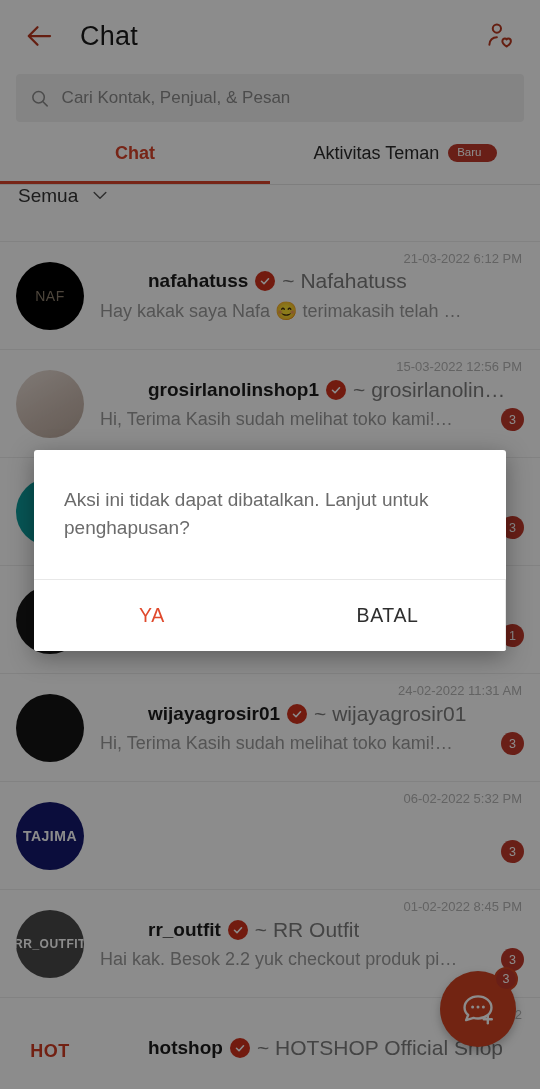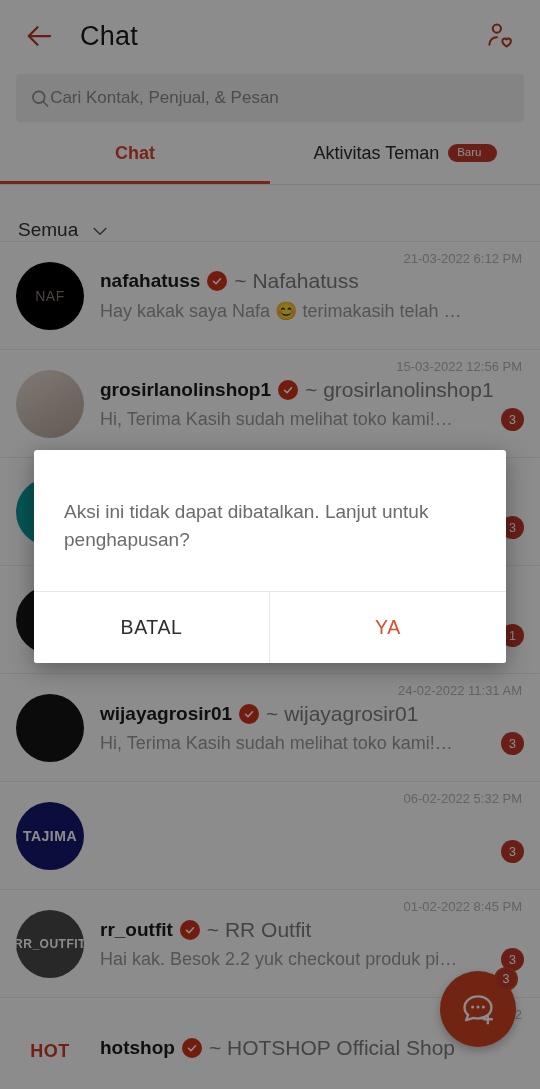--- a/index.html
+++ b/index.html
@@ -52,20 +52,21 @@
     border-radius: 4px;
     display: flex;
     align-items: center;
     padding: 0 14px;
   }
   .search-input {
     border: 0; outline: 0; background: transparent;
     font-family: "Liberation Sans", sans-serif;
     font-size: 17px;
     color: #0369a1;
+    margin-left: 12px;
     width: 100%;
   }
   .search-input::placeholder { color: #8a8a8a; }
 
   
   .tabs {
     display: flex;
     height: 62px;
     background: #fff;
     position: relative;
@@ -99,21 +100,21 @@
     font-weight: 400;
   }
   .tabs-divider {
     height: 1px; background: #e6e6e6; width: 100%;
   }
 
   
   .filter-row {
     height: 56px;
     display: flex;
-    align-items: flex-end;
+    align-items: flex-start;
     padding: 0 18px;
     background: #fff;
     gap: 12px;
     cursor: pointer;
   }
   .filter-label { font-size: 19px; color: #333; }
 
   
   .chat-list { background: #fff; }
   .chat-row {
@@ -149,20 +150,21 @@
   .row-top {
     display: flex;
     align-items: center;
     gap: 7px;
     white-space: nowrap;
   }
   .uname {
     font-size: 19px;
     font-weight: 700;
     color: #1d1d1d;
+    margin-left: 48px;
   }
   .verified {
     width: 20px; height: 20px;
     border-radius: 50%;
     background: #d0321d;
     display: inline-flex;
     align-items: center;
     justify-content: center;
     flex: 0 0 20px;
   }
@@ -243,21 +245,20 @@
     top: 450px;
     width: 472px;
     background: #ffffff;
     border-radius: 3px;
     z-index: 30;
     box-shadow: 0 6px 24px rgba(0,0,0,.35);
     overflow: hidden;
   }
   .dialog-body {
     padding: 36px 30px 38px 30px;
-    margin-top: 12px;
   }
   .dialog-msg {
     font-size: 19px;
     line-height: 1.45;
     color: #6b6b6b;
   }
   .dialog-actions {
     display: flex;
     border-top: 1px solid #e8e8e8;
     height: 72px;
@@ -468,18 +469,18 @@
     <span class="fab-badge">3</span>
   </div>
 
   <div class="scrim"></div>
 
   <div class="dialog">
     <div class="dialog-body">
       <div class="dialog-msg">Aksi ini tidak dapat dibatalkan. Lanjut untuk penghapusan?</div>
     </div>
     <div class="dialog-actions">
+      <div class="dlg-btn confirm">YA</div>
       <div class="dlg-btn cancel">BATAL</div>
-      <div class="dlg-btn confirm">YA</div>
     </div>
   </div>
 
 </div>
 
 </body></html>

